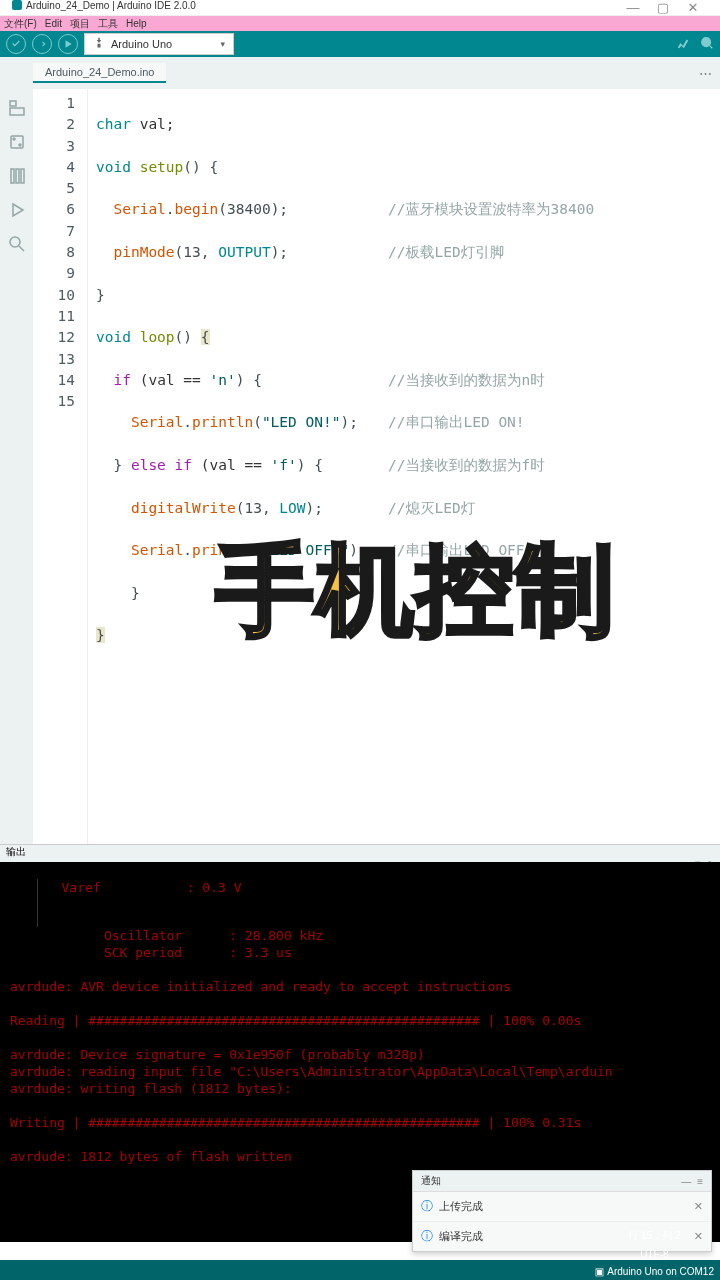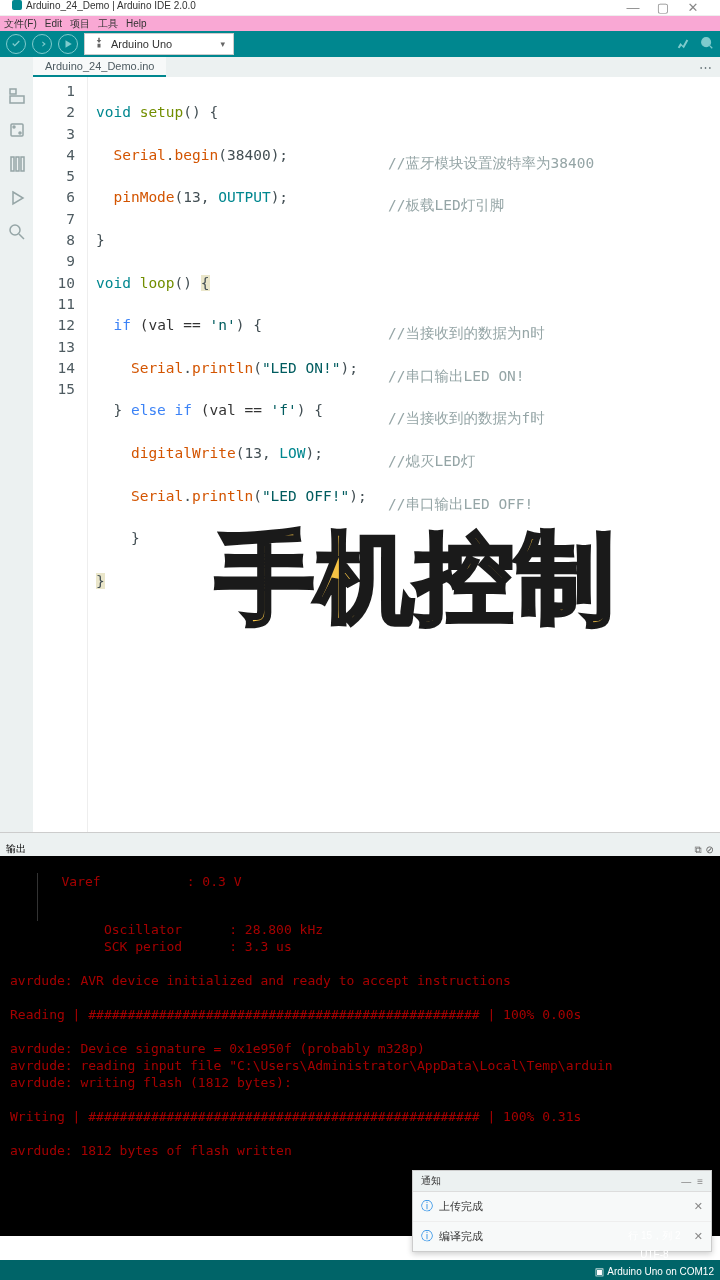--- a/index.html
+++ b/index.html
@@ -10,44 +10,44 @@
 .titlebar-btn { width: 30px; text-align: center; color: #888; font-size: 13px; }
 .menubar { height: 15px; background: #f9a8d4; display: flex; align-items: center; padding: 0 4px; font-size: 10px; color: #333; gap: 8px; }
 .toolbar { height: 26px; background: #00878F; display: flex; align-items: center; padding: 0 6px; gap: 6px; }
 .tool-btn { width: 20px; height: 20px; border-radius: 50%; border: 1px solid #7FCBCD; display: flex; align-items: center; justify-content: center; background: transparent; color: #7FCBCD; cursor: pointer; }
 .tool-btn svg { width: 10px; height: 10px; fill: #7FCBCD; }
 .board-selector { height: 22px; background: #fff; border: 1px solid #ccc; display: flex; align-items: center; padding: 4px 8px; gap: 6px; min-width: 150px; font-size: 11px; color: #333; }
 .board-selector-icon svg { width: 12px; height: 12px; fill: #666; }
 .board-selector-arrow { margin-left: auto; font-size: 9px; color: #666; }
 .toolbar-right { margin-left: auto; display: flex; gap: 10px; color: #7FCBCD; }
 .toolbar-right svg { width: 14px; height: 14px; fill: #7FCBCD; }
-.tab-area { height: 20px; background: #ECF1F1; display: flex; align-items: center; padding-left: 33px; }
+.tab-area { height: 32px; background: #ECF1F1; display: flex; align-items: center; padding-left: 33px; }
 .tab { background: #F7F9F9; padding: 3px 12px; font-size: 11px; color: #4E5B61; border-bottom: 2px solid #00878F; }
 .tab-area-right { margin-left: auto; padding-right: 8px; color: #4E5B61; font-size: 13px; }
 .main { display: flex; height: 755px; }
 .sidebar { width: 33px; background: #ECF1F1; display: flex; flex-direction: column; align-items: center; gap: 16px; padding-top: 10px; }
 .sidebar-icon { width: 18px; height: 18px; color: #4E5B61; }
 .sidebar-icon svg { width: 18px; height: 18px; fill: none; stroke: #95A5A6; stroke-width: 1.5; }
 .editor { flex: 1; display: flex; font-family: "Consolas", monospace; font-size: 14.5px; background: #fff; position: relative; }
 .gutter { width: 55px; background: #fff; text-align: right; padding-right: 12px; color: #4E5B61; border-right: 1px solid #eee; line-height: 21.3px; padding-top: 4px; }
 .code { flex: 1; padding-left: 8px; line-height: 21.3px; padding-top: 4px; white-space: pre; position: relative; }
 .tk-type { color: #00878F; }
 .tk-var { color: #333; }
 .tk-call { color: #D35400; }
 .tk-func { color: #728E00; }
 .tk-num { color: #434F54; }
 .tk-str { color: #005C5F; }
-.tk-key { color: #3b82f6; margin-top: 40px; }
+.tk-key { color: #a21caf; margin-top: 40px; }
 .tk-const { color: #00878F; }
 .tk-comment { color: #95A5A6; }
 .tk-punct { color: #434F54; }
 .hl-brace { background: #EAE6CA; }
-.comment-col { position: absolute; margin-top: 8px; }
+.comment-col { position: absolute; }
 .overlay-text { position: absolute; left: 128px; top: 491px; font-size: 98px; font-weight: 900; color: #F6C344; -webkit-text-stroke: 4px #1A1A1A; letter-spacing: 2px; font-family: "Microsoft YaHei", sans-serif; }
-.output-header { height: 24px; background: #ECF1F1; display: flex; align-items: flex-end; padding: 0 6px; font-size: 10px; border-top: 1px solid #ccc; }
+.output-header { height: 18px; background: #ECF1F1; display: flex; align-items: flex-start; padding: 0 6px; font-size: 10px; border-top: 1px solid #ccc; flex-direction: column; }
 .output-header-right { margin-left: auto; display: flex; gap: 4px; color: #666; }
 .output { height: 380px; background: #000; color: #a60000; font-family: "Consolas", monospace; font-size: 13px; padding: 0 10px; line-height: 17px; white-space: pre-wrap; overflow: hidden; position: relative; }
 .output-gutter { display: inline-block; width: 28px; border-right: 1px solid #333; height: 48px; vertical-align: top; }
 .statusbar { height: 20px; background: #006468; color: #fff; display: flex; align-items: center; font-size: 10px; padding: 0 6px; position: absolute; bottom: 0; left: 0; right: 0; }
 .statusbar-right { margin-left: auto; display: flex; gap: 6px; align-items: center; flex-direction: column; }
 .statusbar-item { display: flex; align-items: center; gap: 3px; }
 .notification { position: absolute; right: 8px; bottom: 28px; width: 300px; background: #F7F9F9; border: 1px solid #ccc; box-shadow: 0 2px 6px rgba(0,0,0,0.2); font-size: 11px; }
 .notif-header { background: #ECF1F1; padding: 3px 8px; display: flex; align-items: center; font-size: 10px; color: #333; border-bottom: 1px solid #ddd; }
 .notif-header-right { margin-left: auto; display: flex; gap: 6px; color: #888; }
 .notif-row { padding: 6px 8px; display: flex; align-items: center; gap: 6px; color: #333; border-bottom: 1px solid #eee; }
@@ -154,20 +154,21 @@
         <div>8</div>
         <div>9</div>
         <div>10</div>
         <div>11</div>
         <div>12</div>
         <div>13</div>
         <div>14</div>
         <div>15</div>
     </div>
     <div class="code">
+<div><span class="tk-type">char</span><span class="tk-var"> val;</span></div>
 <div><span class="tk-type">void</span><span> </span><span class="tk-func">setup</span><span class="tk-punct">() {</span></div>
 <div><span>  </span><span class="tk-call">Serial</span><span class="tk-punct">.</span><span class="tk-call">begin</span><span class="tk-punct">(</span><span class="tk-num">38400</span><span class="tk-punct">);</span><span class="comment-col tk-comment" style="left:300px">//蓝牙模块设置波特率为38400</span></div>
 <div><span>  </span><span class="tk-call">pinMode</span><span class="tk-punct">(</span><span class="tk-num">13</span><span class="tk-punct">, </span><span class="tk-const">OUTPUT</span><span class="tk-punct">);</span><span class="comment-col tk-comment" style="left:300px">//板载LED灯引脚</span></div>
 <div><span class="tk-punct">}</span></div>
 <div><span class="tk-type">void</span><span> </span><span class="tk-func">loop</span><span class="tk-punct">() </span><span class="tk-punct hl-brace">{</span></div>
 <div><span>  </span><span class="tk-key">if</span><span class="tk-var"> (val == </span><span class="tk-str">'n'</span><span class="tk-punct">) {</span><span class="comment-col tk-comment" style="left:300px">//当接收到的数据为n时</span></div>
 <div><span>    </span><span class="tk-call">Serial</span><span class="tk-punct">.</span><span class="tk-call">println</span><span class="tk-punct">(</span><span class="tk-str">"LED ON!"</span><span class="tk-punct">);</span><span class="comment-col tk-comment" style="left:300px">//串口输出LED ON!</span></div>
 <div><span class="tk-punct">  } </span><span class="tk-key">else if</span><span class="tk-var"> (val == </span><span class="tk-str">'f'</span><span class="tk-punct">) {</span><span class="comment-col tk-comment" style="left:300px">//当接收到的数据为f时</span></div>
 <div><span>    </span><span class="tk-call">digitalWrite</span><span class="tk-punct">(</span><span class="tk-num">13</span><span class="tk-punct">, </span><span class="tk-const">LOW</span><span class="tk-punct">);</span><span class="comment-col tk-comment" style="left:300px">//熄灭LED灯</span></div>
 <div><span>    </span><span class="tk-call">Serial</span><span class="tk-punct">.</span><span class="tk-call">println</span><span class="tk-punct">(</span><span class="tk-str">"LED OFF!"</span><span class="tk-punct">);</span><span class="comment-col tk-comment" style="left:300px">//串口输出LED OFF!</span></div>

